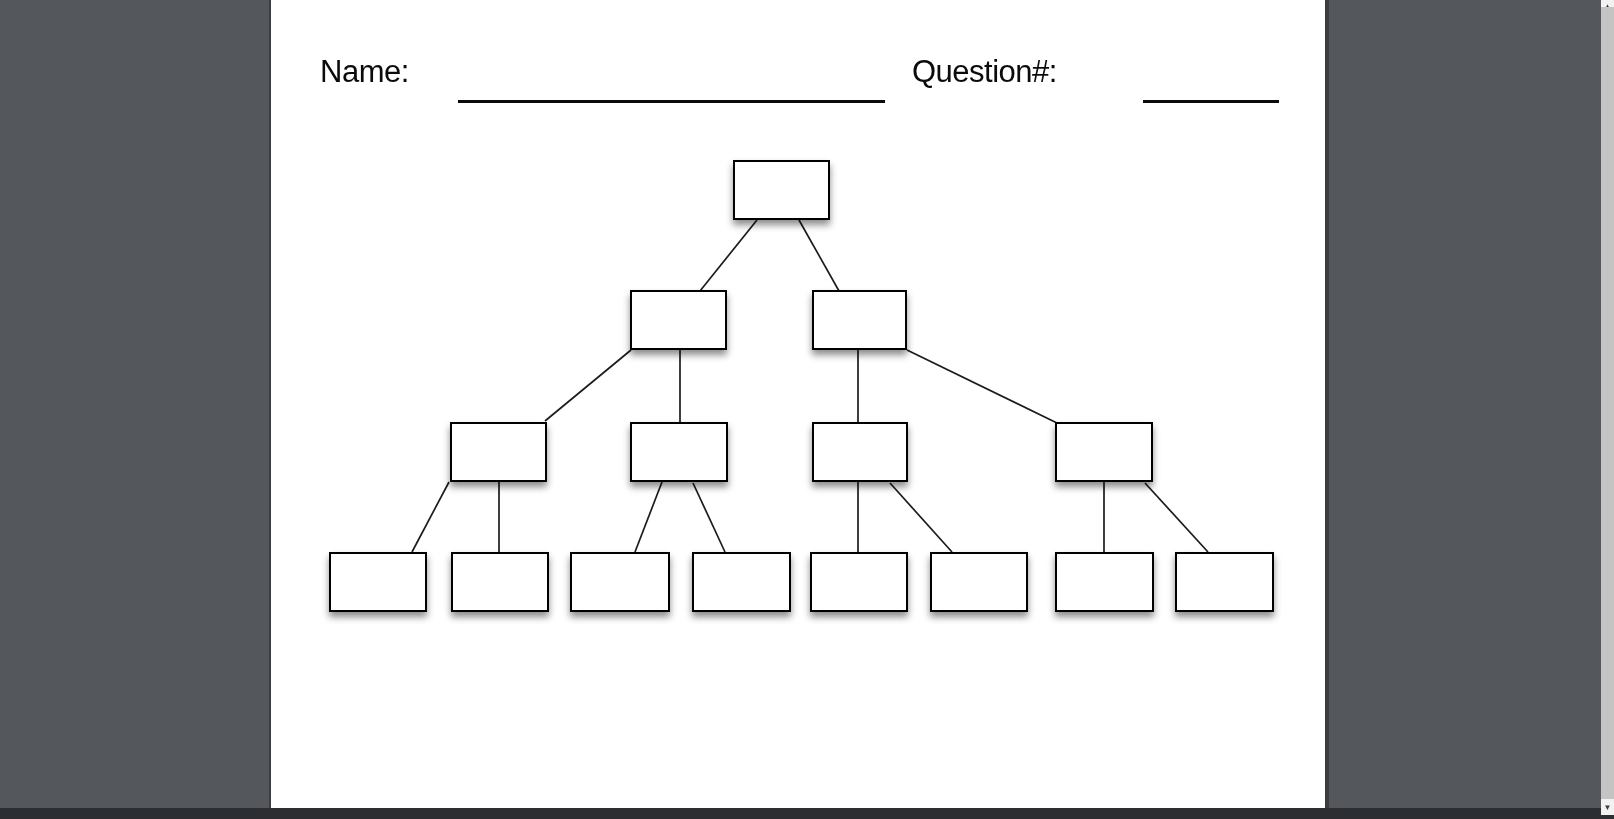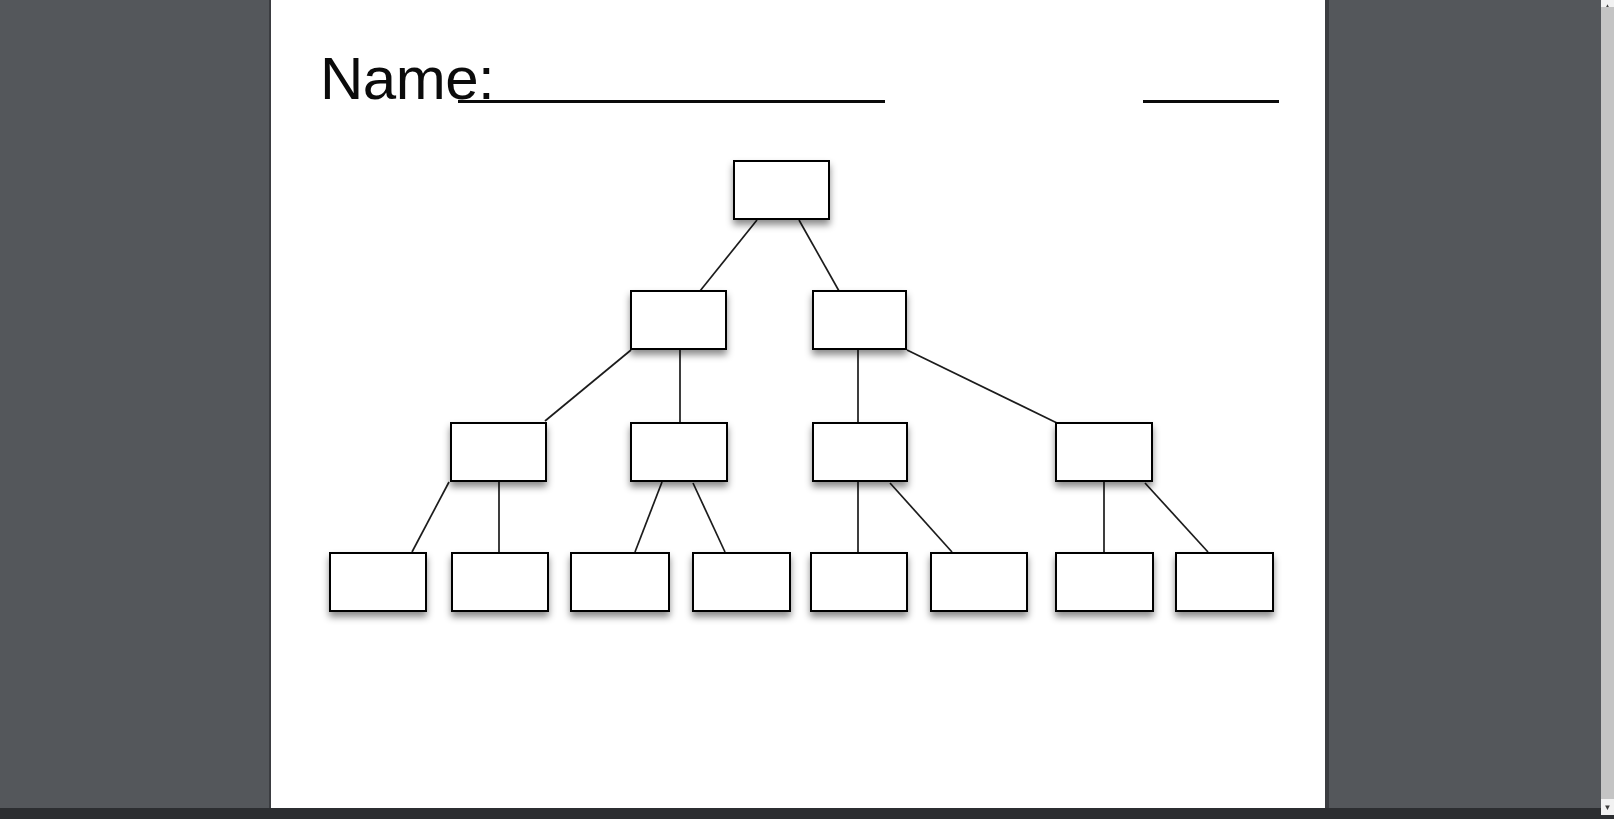--- a/index.html
+++ b/index.html
@@ -11,21 +11,21 @@
     font-family:"Liberation Sans", sans-serif;
   }
   .page {
     position:absolute; left:271px; top:0; width:1054px; height:808px;
     background:var(--page,#fff);
   }
   .page-edge { position:absolute; top:0; height:808px; background:var(--page_edge,#3B3D41); }
   .edge-left  { left:269px; width:2px; }
   .edge-right { left:1325px; width:4px; }
   .hdr-label {
-    position:absolute; top:44px; font-size:60px; line-height:1.15;
+    position:absolute; top:54px; font-size:31px; line-height:1.15;
     color:var(--ink,#0B0B0B); white-space:nowrap; letter-spacing:-0.5px;
   }
   .name-label { left:49px; }
   .question-label { left:641px; }
   .write-line { position:absolute; top:100px; height:3px; background:var(--ink,#0B0B0B); }
   .name-line { left:187px; width:427px; }
   .question-line { left:872px; width:136px; }
   .diagram { position:absolute; left:0; top:0; width:1054px; height:808px; }
   .tree-node {
     position:absolute; background:var(--page,#fff);
@@ -54,20 +54,21 @@
 <div class="canvas">
 
   <div class="page-edge edge-left"></div>
   <div class="page-edge edge-right"></div>
 
   <div class="page">
 
     <div class="hdr-label name-label">Name:</div>
     <div class="write-line name-line"></div>
 
+    <div class="hdr-label question-label">Question#:</div>
     <div class="write-line question-line"></div>
 
     <div class="diagram">
       <svg class="connectors" viewBox="0 0 1054 808" xmlns="http://www.w3.org/2000/svg">
           <line x1="486" y1="220" x2="429" y2="291"></line>
           <line x1="528" y1="220" x2="568" y2="291"></line>
           <line x1="360" y1="350" x2="274" y2="421"></line>
           <line x1="409" y1="350" x2="409" y2="422"></line>
           <line x1="587" y1="350" x2="587" y2="422"></line>
           <line x1="636" y1="350" x2="786" y2="423"></line>

